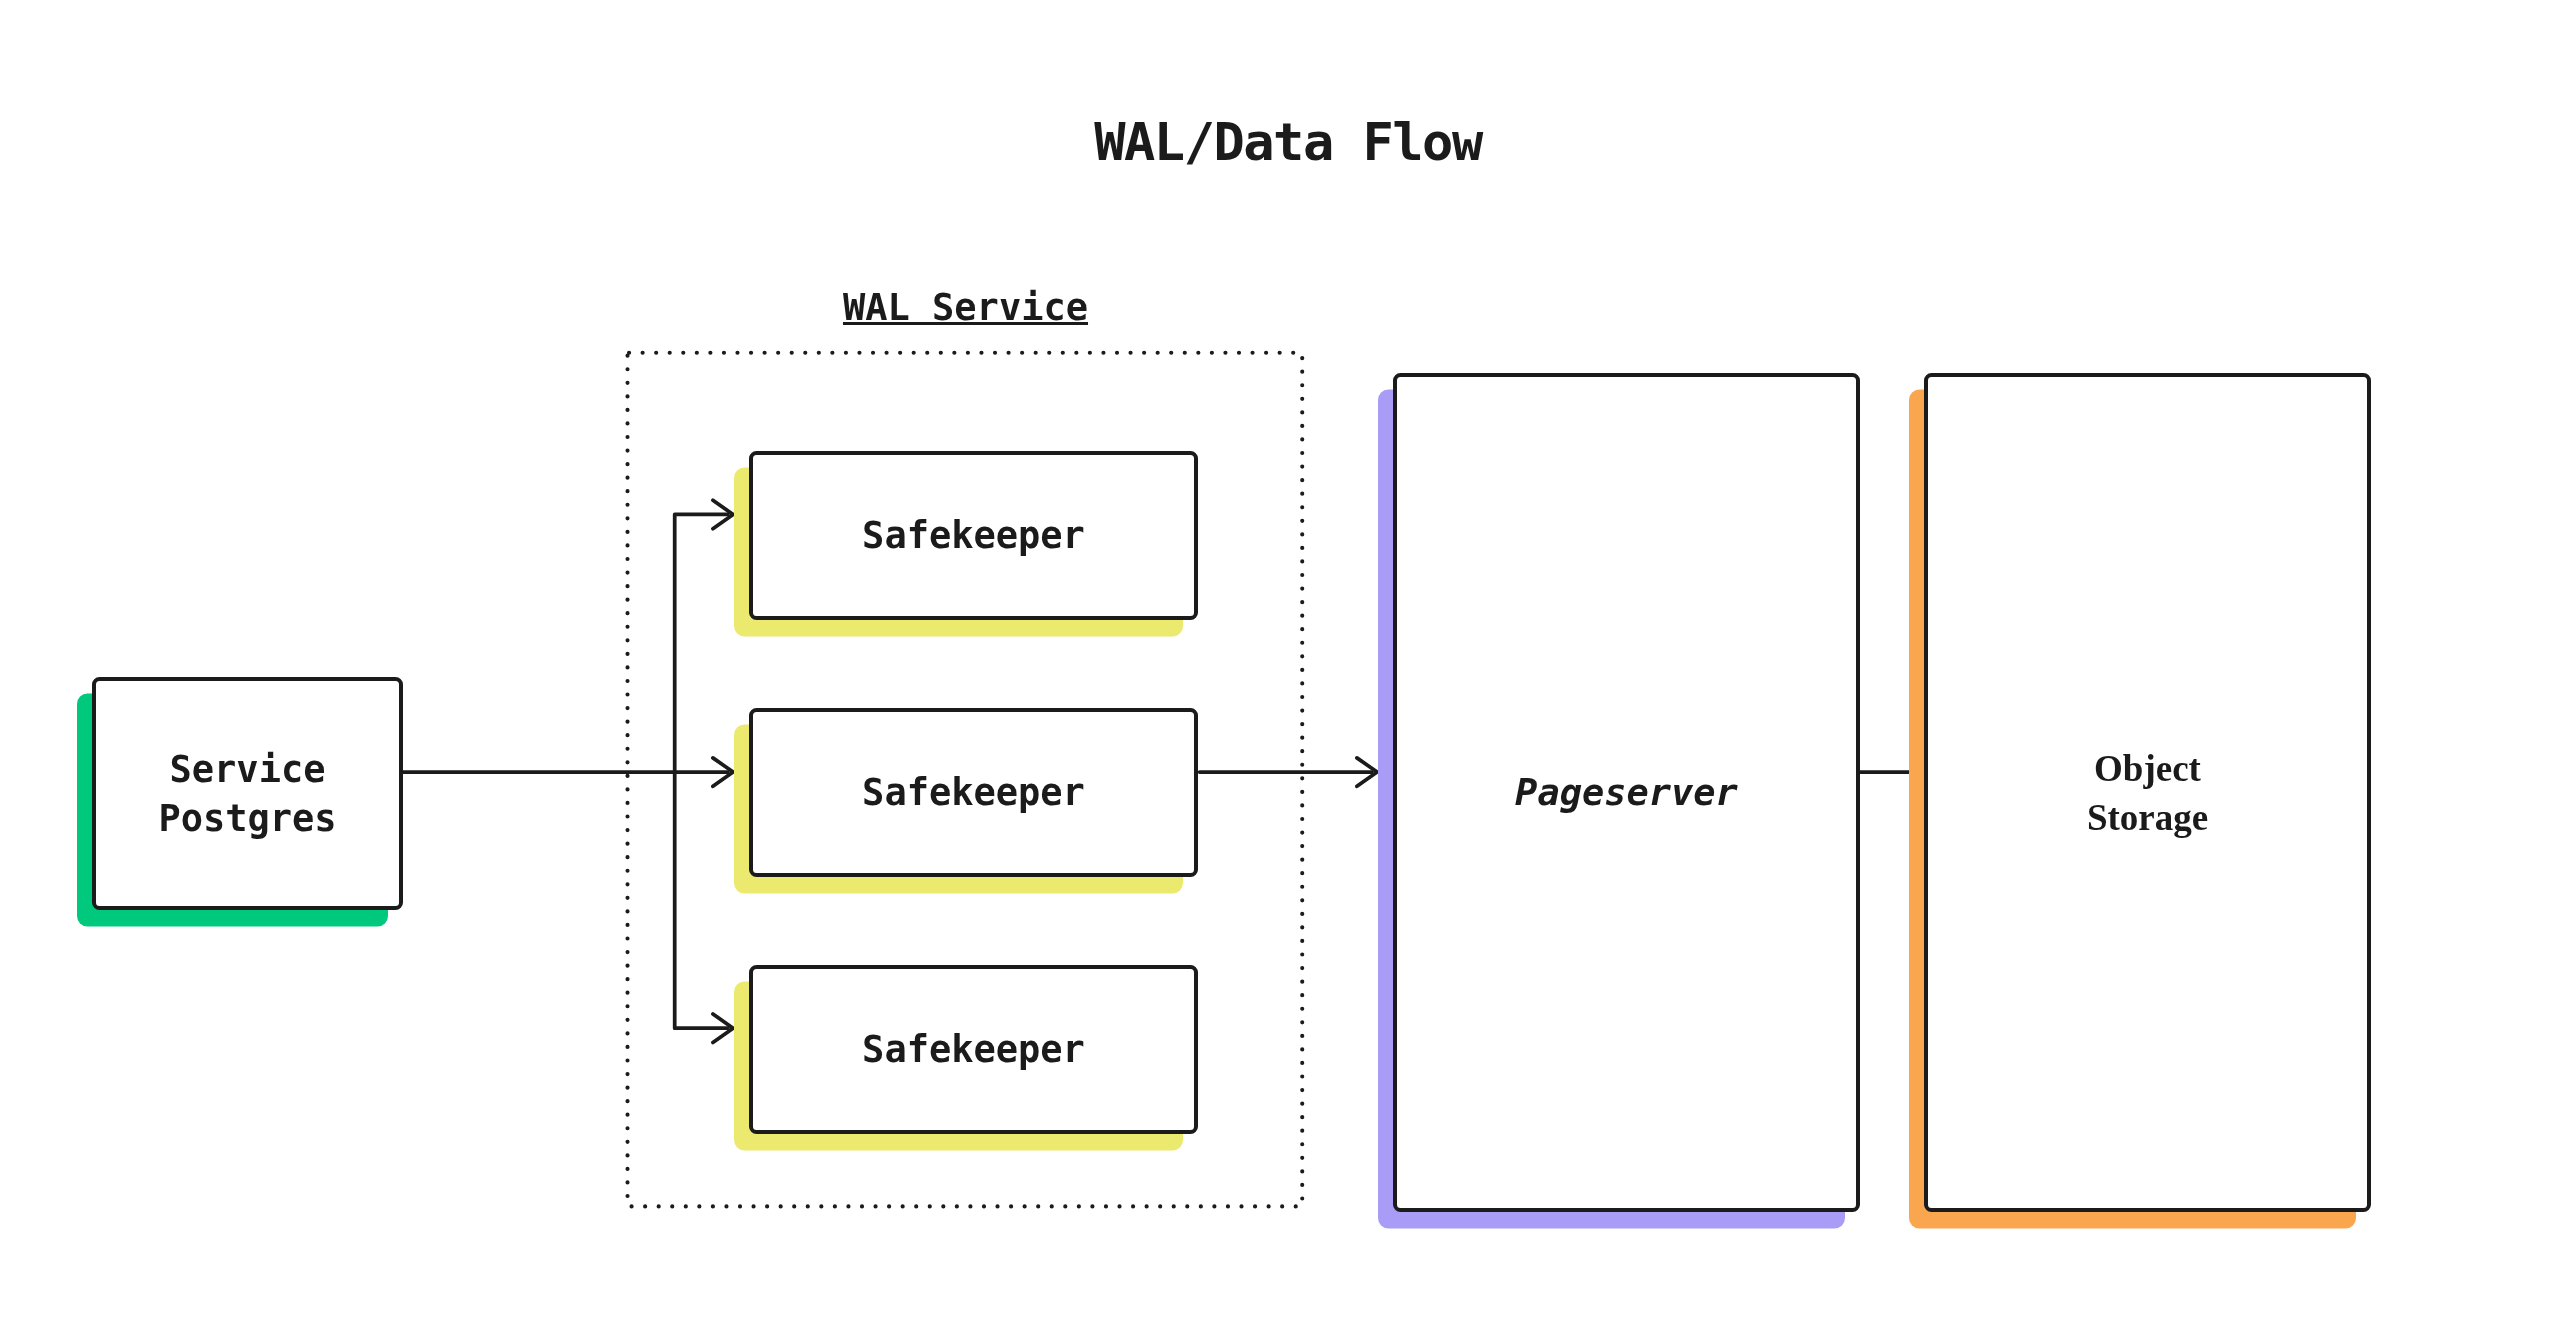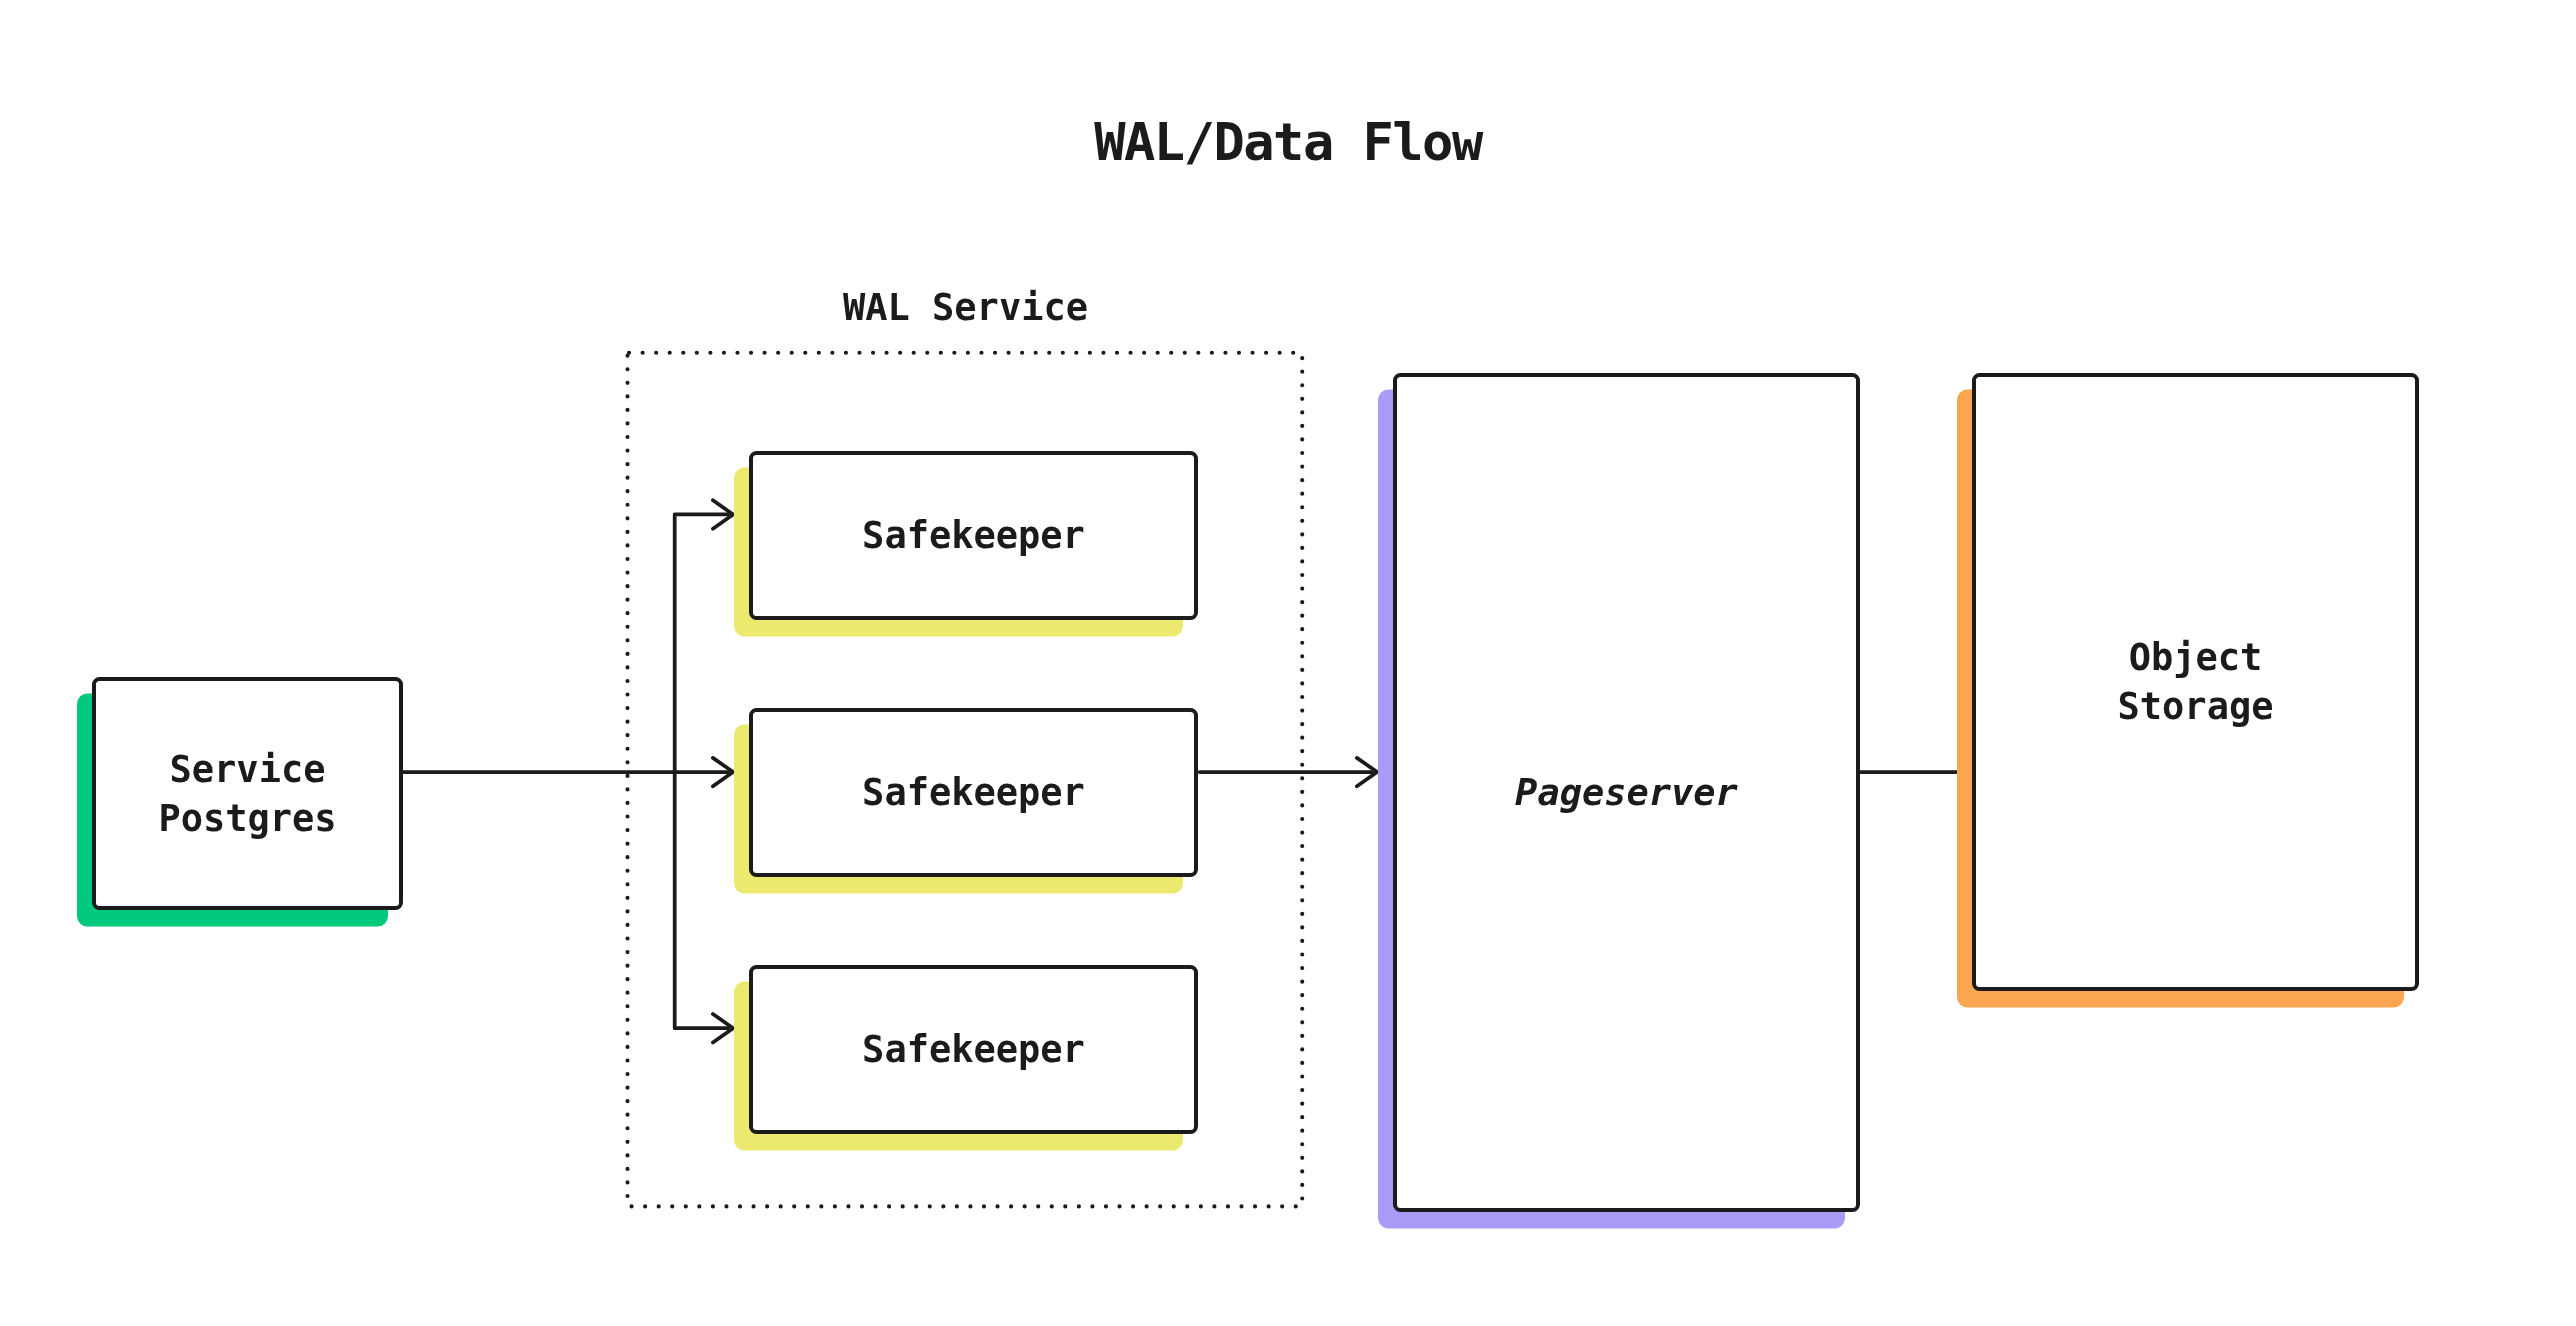--- a/index.html
+++ b/index.html
@@ -26,20 +26,21 @@
   }
   .group-label {
     position: absolute;
     left: 628px;
     top: 286px;
     width: 675px;
     text-align: center;
     font-size: 37px;
     font-weight: 700;
     color: var(--ink);
+    text-decoration: underline;
   }
   .wires {
     position: absolute;
     left: 0; top: 0;
     z-index: 1;
   }
   .wire {
     fill: none;
     stroke: var(--ink);
     stroke-width: 5;
@@ -137,21 +138,21 @@
     </div>
   </div>
 
   <div class="node" style="left:1393px; top:352px; width:467px; height:839px;font-style:italic;">
     <div class="node-shadow" style="background: rgb(168, 156, 246);"></div>
     <div class="node-box">
       <div class="node-label">Pageserver</div>
     </div>
   </div>
 
-  <div class="node" style="left:1972px; top:352px; width:447px; height:618px;">
+  <div class="node" style="left:1924px; top:352px; width:447px; height:839px;font-family:Liberation Serif, serif;">
     <div class="node-shadow" style="background: rgb(250, 166, 78);"></div>
     <div class="node-box">
       <div class="node-label">
         <span>Object</span>
         <span>Storage</span>
       </div>
     </div>
   </div>
 
 </div>

